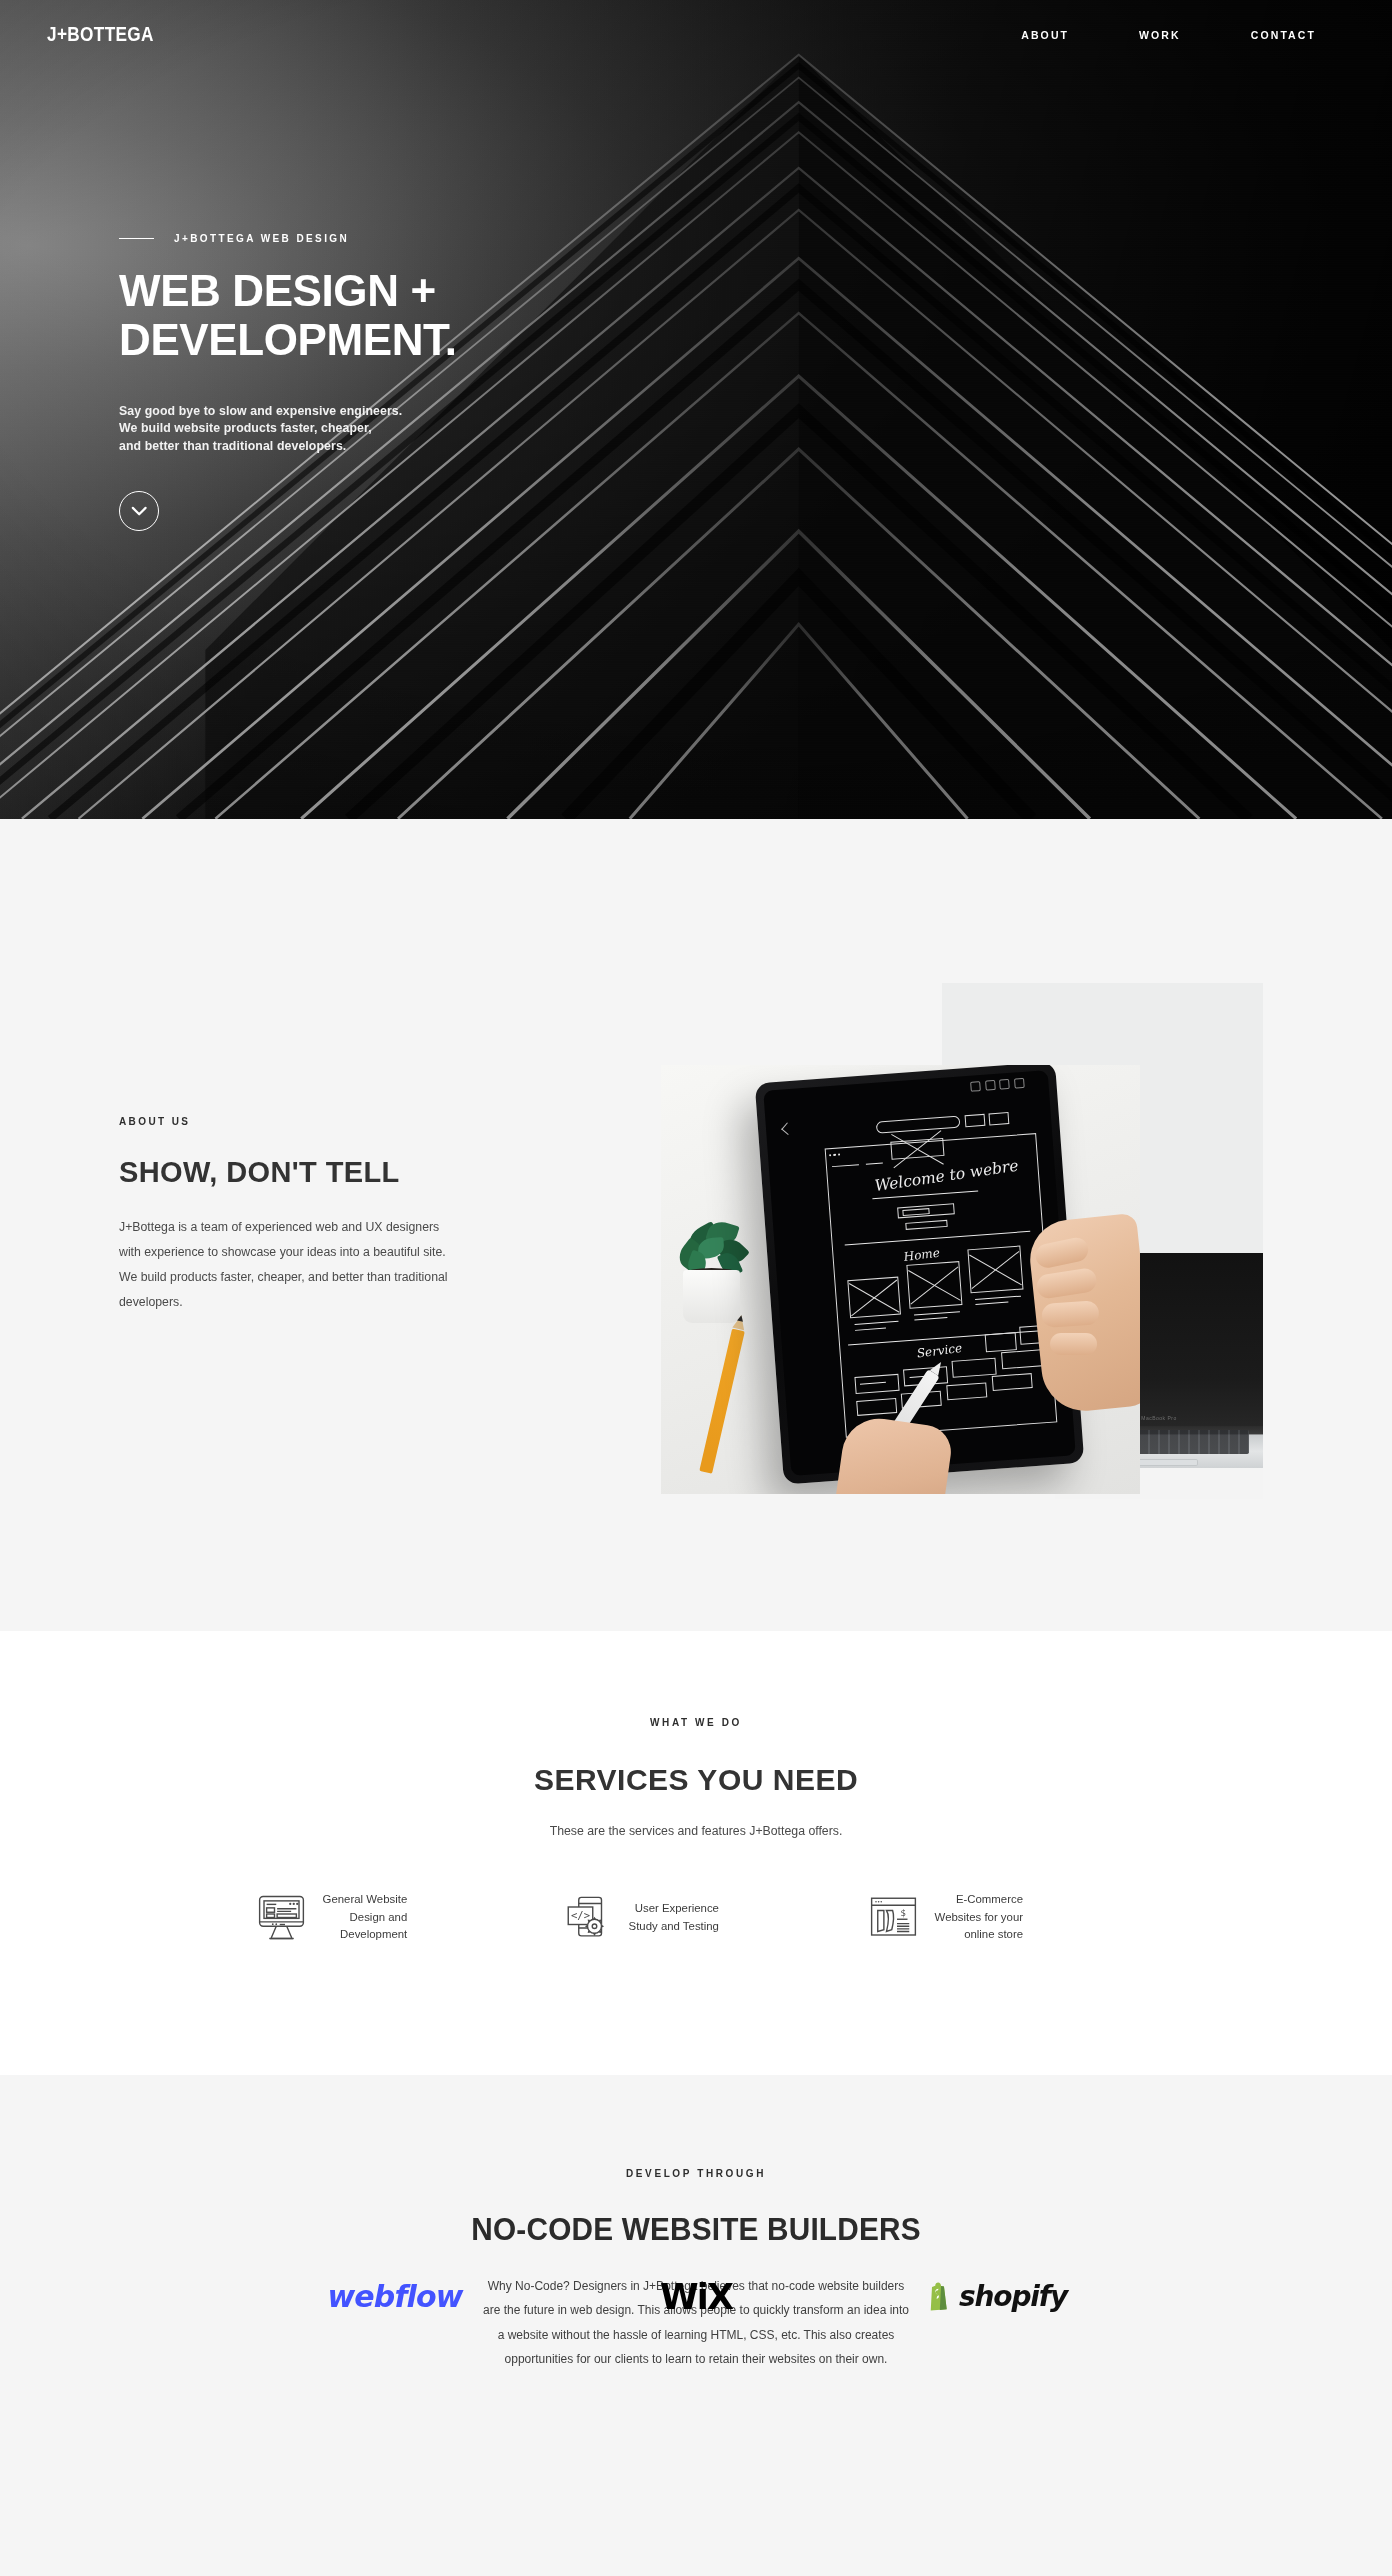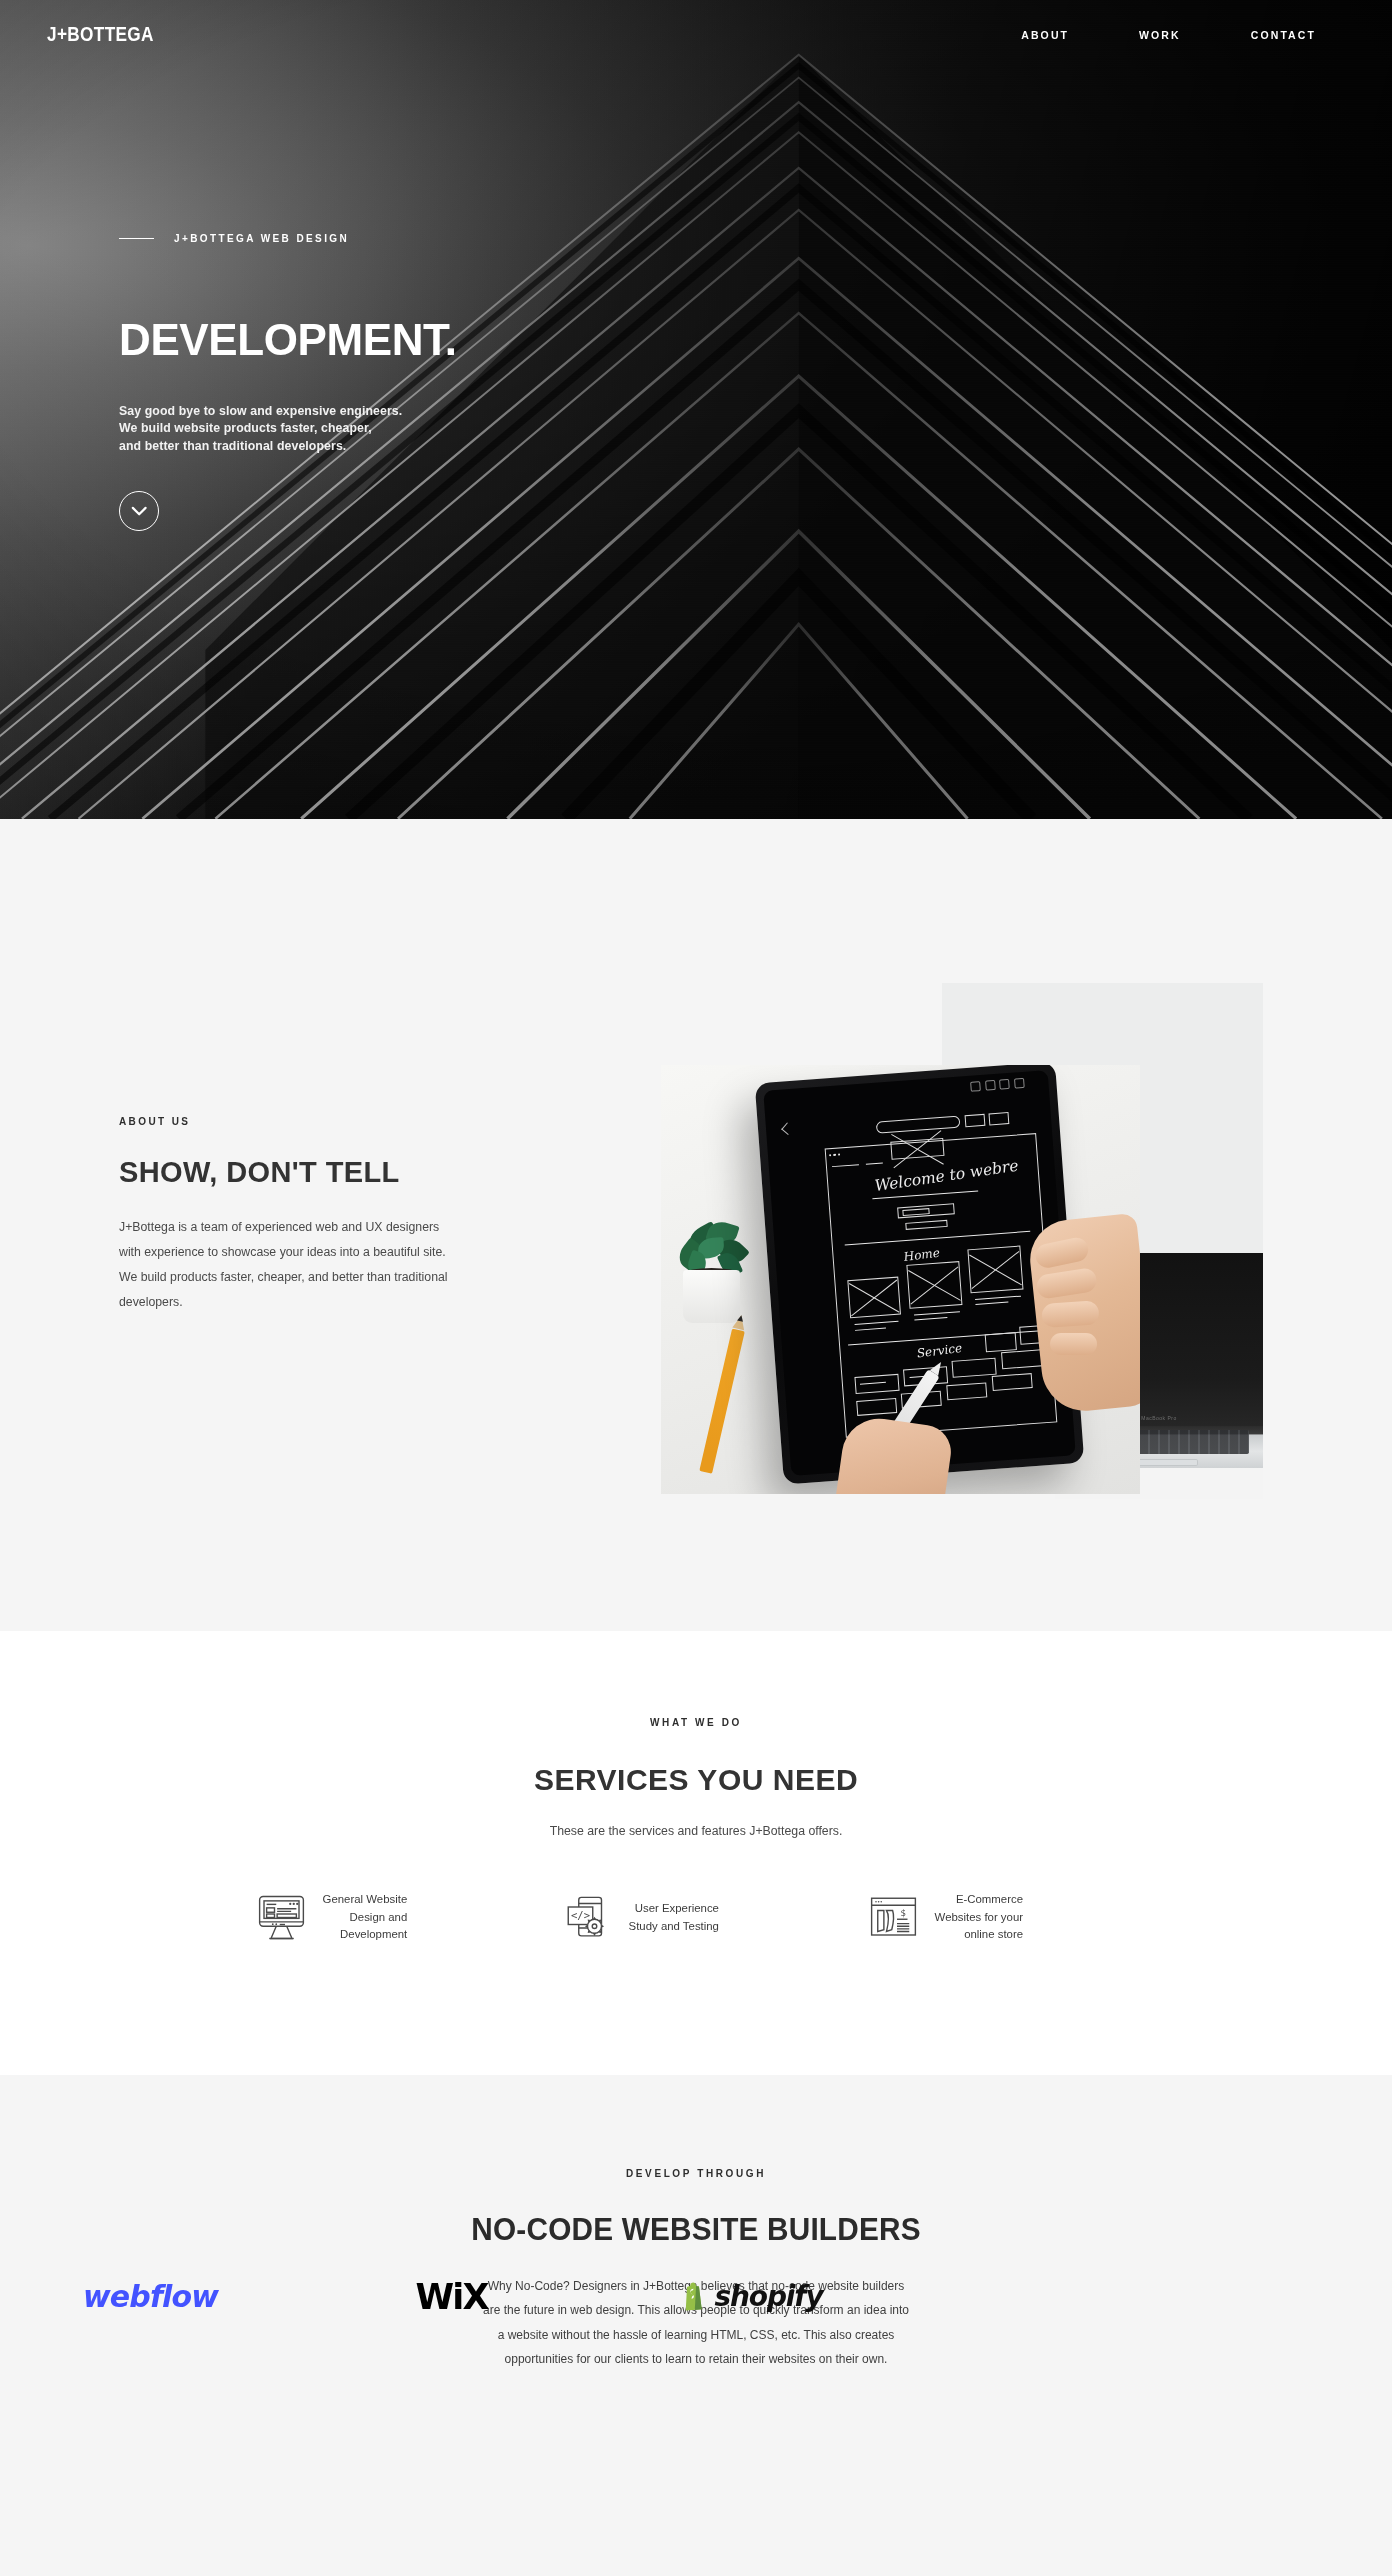--- a/index.html
+++ b/index.html
@@ -256,21 +256,21 @@
     font-size:31px; font-weight:700; letter-spacing:0.2px; color:#2b2b2b;
     font-family:"Liberation Sans Narrow","Liberation Sans",sans-serif;
     transform:scaleX(.96);
   }
   .nc-p {
     font-size:12px; line-height:2.05; color:#3f3f3f; width:584px; margin:0 auto;
     font-family:"Liberation Sans Narrow","Liberation Sans",sans-serif;
   }
   .logo-row {
     position:absolute; left:0; right:0; top:194px;
-    display:flex; align-items:center; gap:0;
+    display:flex; justify-content:center; align-items:center; gap:0;
   }
   .logo-cell { width:301px; display:flex; justify-content:center; align-items:center; height:55px; }
   .lg-webflow {
     color:#4353ff; font-size:30px; font-weight:700; font-style:italic;
     letter-spacing:-0.9px; font-family:"DejaVu Sans", sans-serif;
   }
   .lg-wix {
     color:#000; font-size:35px; font-weight:700; letter-spacing:-1.8px;
     font-family:"DejaVu Sans", sans-serif; position:relative;
   }
@@ -340,21 +340,21 @@
         <a href="#" class="nav-link">CONTACT</a>
       </div>
     </nav>
 
     <div class="hero-copy">
       <div class="eyebrow-row">
         <span class="eyebrow-rule"></span>
         <span class="eyebrow">J+BOTTEGA WEB DESIGN</span>
       </div>
       <h1 class="hero-title">
-        <br>
+        <span>WEB DESIGN +</span><br>
         <span>DEVELOPMENT.</span>
       </h1>
       <p class="hero-sub">
         <span>Say good bye to slow and expensive engineers.</span><br>
         <span>We build website products faster, cheaper,</span><br>
         <span>and better than traditional developers.</span>
       </p>
       <div class="scroll-btn">
         <svg width="16.4" height="11" viewBox="0 0 18 12">
           <polyline points="2,2 9,9 16,2" fill="none" stroke="#fff" stroke-width="2.4" stroke-linecap="round" stroke-linejoin="round"></polyline>

